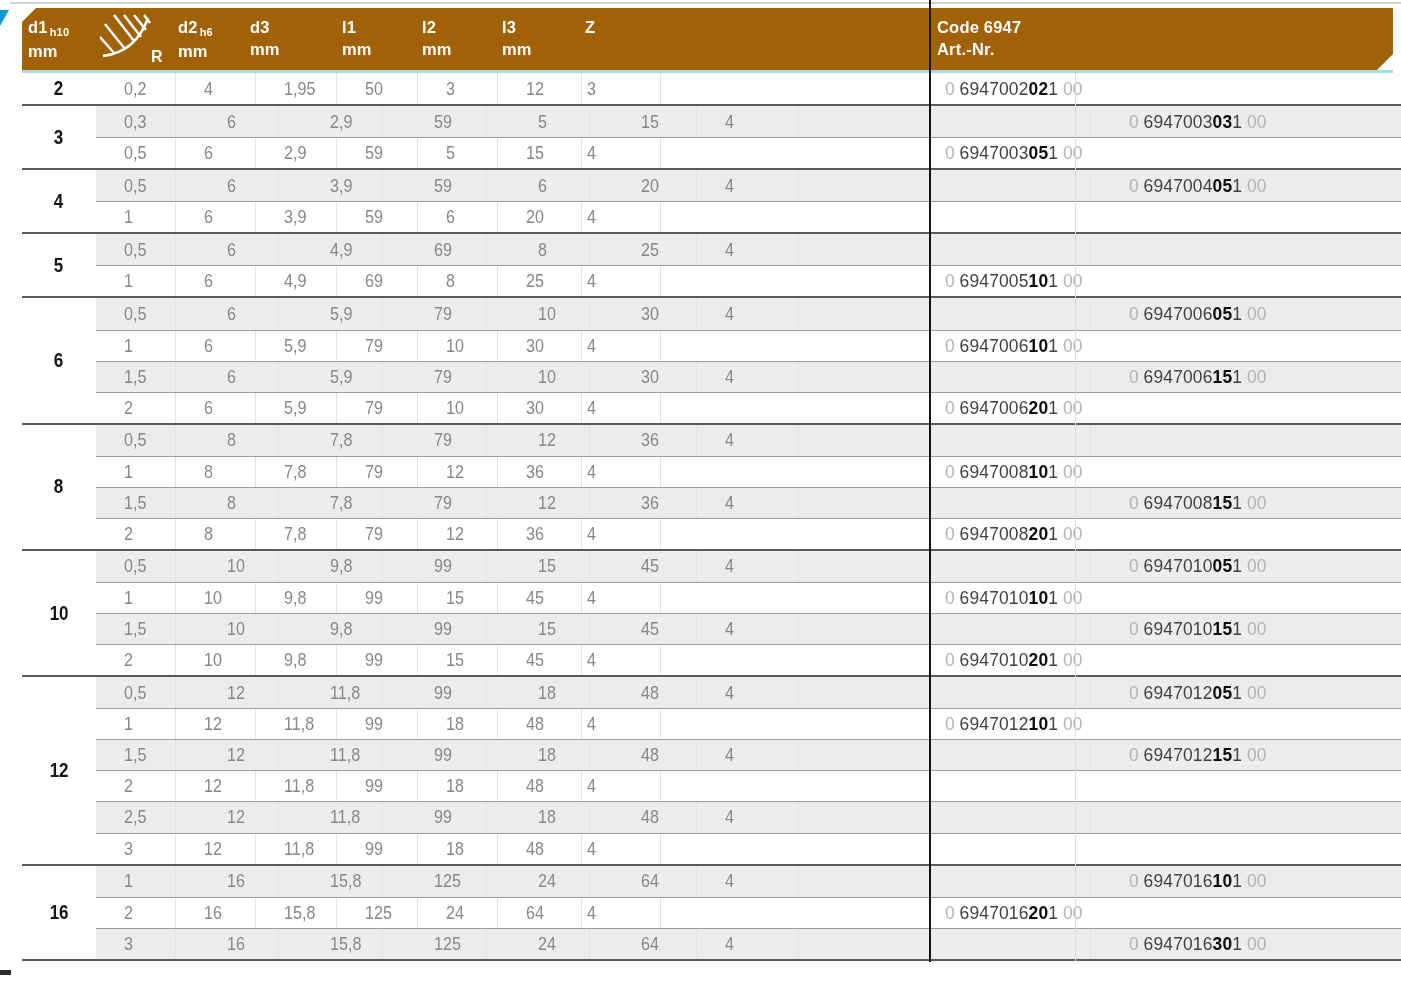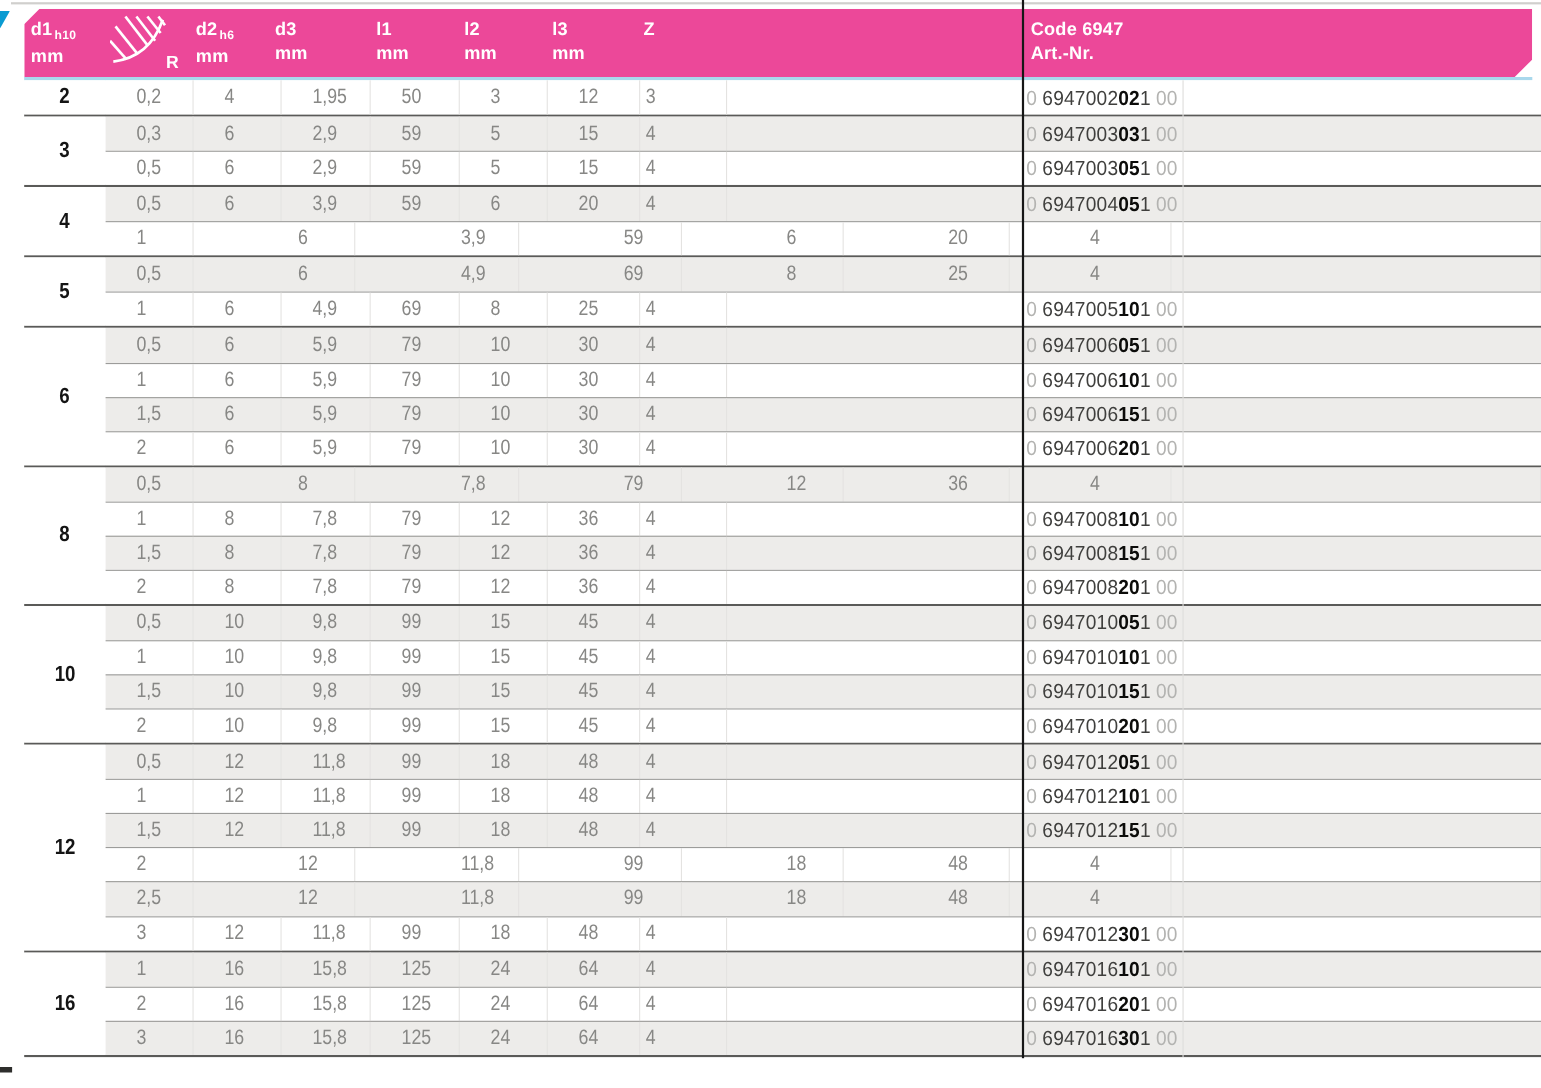--- a/index.html
+++ b/index.html
@@ -6,42 +6,42 @@
   body{font-family:"Liberation Sans", sans-serif; background:#ffffff;}
   .page{position:relative; width:1401px; height:989px; background:#fff; overflow:hidden;}
 
   .top-rule{position:absolute; left:10px; right:0; top:2px; height:2px; background:#d0cfcd;}
   .left-wedge{position:absolute; left:0; top:10px; width:9px; height:16px; background:#0a9bd2;
               clip-path:polygon(0 0,100% 0,0 100%);}
 
   .table{position:absolute; left:22px; top:8px; width:1379px;}
 
   
-  .header{position:relative; width:1371px; height:62px; background:#ec4899;
+  .header{position:relative; width:1371px; height:62px; background:#a16207;
           clip-path:polygon(14px 0, 100% 0, 100% calc(100% - 16px), calc(100% - 16px) 100%, 0 100%, 0 14px);}
   .header-strip{width:1371px; height:3px; background:#a9d8ec;}
   .hcol{position:absolute; top:8px; color:#fff; font-weight:700; font-size:16.5px; line-height:22px; letter-spacing:0.2px;}
   .hsub{font-size:11px; font-weight:700; margin-left:2px; position:relative; top:3px;}
   .ricon{position:absolute; left:78px; top:5px; width:70px; height:52px;}
 
   
   .body{width:1379px;}
   .group{display:flex; border-bottom:2px solid #5a5a58;}
   .gd1{width:74px; background:#fff; display:flex; align-items:center; justify-content:center;}
   .grows{flex:1; display:flex; flex-direction:column;}
-  .row{display:flex; height:31.07px; box-sizing:border-box; background:#fff; align-items:stretch;justify-content:space-between;}
-  .row.alt{background:#edecea;}
+  .row{display:flex; height:31.07px; box-sizing:border-box; background:#fff; align-items:stretch;}
+  .row.alt{background:#edecea;gap:23px;}
   .grows .row:not(:first-child){border-top:1.5px solid #9c9c9a;}
 
   .c{height:auto; display:flex; align-items:center; border-right:1px solid #e4e3e1;
      box-sizing:border-box; padding-left:28px; overflow:visible;}
   .c-r{width:80px}.c-d2{width:80px}.c-d3{width:81px}.c-l1{width:81px}
   .c-l2{width:80px}.c-l3{width:84px}.c-z{width:79px; padding-left:5px}
   .c-fill{width:269px; padding:0}
-  .c-code{flex:1; border-right:none; padding-left:3px}
+  .c-code{flex:1; border-right:none; padding-left:15px}
 
   .cnd{display:inline-block; transform:scaleX(0.85); transform-origin:0 50%; white-space:pre;}
   .num{font-size:19px; color:#878785;}
   .d1v{font-size:20px; font-weight:700; color:#141414; transform-origin:50% 50%;}
   .codewrap{font-size:18.5px; transform:scaleX(0.94); letter-spacing:0.2px;}
   .cl{color:#b3b3b1;}
   .codewrap .cl:first-child{margin-right:5px;}
   .ce{margin-left:5px;}
   .cm{color:#3f3f3d;}
   .cb{color:#0c0c0a; font-weight:700;}
@@ -817,23 +817,20 @@
               <div class="c c-l2">
                 <span class="cnd num">18</span>
               </div>
               <div class="c c-l3">
                 <span class="cnd num">48</span>
               </div>
               <div class="c c-z">
                 <span class="cnd num">4</span>
               </div>
               <div class="c c-fill"></div>
-              <div class="c c-code">
-                <span class="cnd codewrap"><span class="cl">0</span><span class="cm">6947012</span><span class="cb">30</span><span class="cm">1</span><span class="cl ce">00</span></span>
-              </div>
             </div>
           </div>
         </div>
         <div class="group">
           <div class="gd1">
             <span class="cnd d1v">16</span>
           </div>
           <div class="grows">
             <div class="row alt">
               <div class="c c-r">

